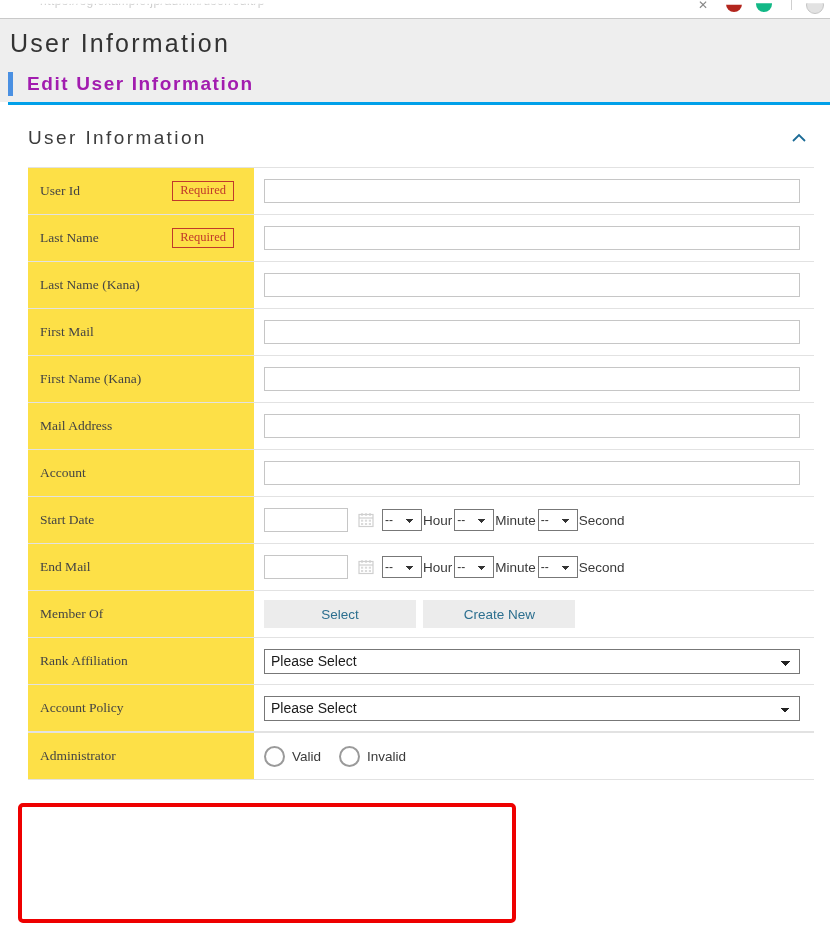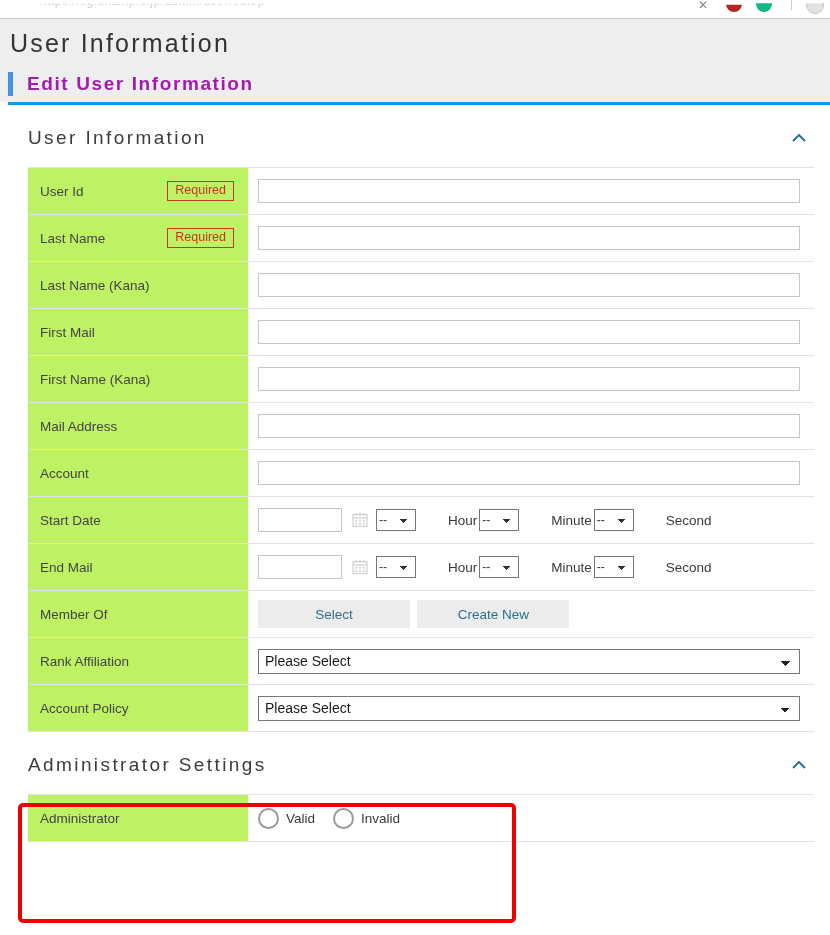--- a/index.html
+++ b/index.html
@@ -165,25 +165,26 @@
   .ftable {
     border-collapse: collapse;
     width: 786px;
     margin: 0 0 0 28px;
     table-layout: fixed;
   }
   .ftable tr { border-bottom: 1px solid #e2e2e2; }
   .ftable tr:first-child { border-top: 1px solid #e2e2e2; }
   .ftable td.lbl {
     width: 204px;
-    background: #bef264;
-    padding: 0 4px 0 12px;
+    background: #fde047;
+    padding: 0 10px 0 12px;
     height: 46px;
     vertical-align: middle;
     position: relative;
+    font-family: Liberation Serif, serif;
   }
   .lbl-wrap {
     display: flex;
     align-items: center;
     justify-content: space-between;
     padding-right: 10px;
   }
   .lbl-text {
     font-size: 13.5px;
     color: #444444;
@@ -247,21 +248,20 @@
     background-position:
       calc(100% - 11px) 9px,
       calc(100% - 7px) 9px;
     background-size: 4px 4px, 4px 4px;
     background-repeat: no-repeat;
   }
   .unit {
     font-size: 13.5px;
     color: #3a3a3a;
     margin: 0 2px 0 1px;
-    padding-left: 31px;
   }
 
   .btn-sub {
     background: #ececec;
     border: none;
     color: #2c6f8f;
     font-family: "Liberation Sans", sans-serif;
     font-size: 13.5px;
     height: 28px;
     width: 152px;
@@ -543,26 +543,20 @@
           <select class="wsel">
             <option>Please Select</option>
           </select>
         </td>
       </tr>
     </tbody>
   </table>
 </div>
 
 <div class="panel">
-  <div class="panel-head">
-    <span class="panel-title">Administrator Settings</span>
-    <svg class="chev" viewBox="0 0 18 18">
-      <path d="M3 12 L9 6 L15 12" fill="none" stroke="#1b6b96" stroke-width="1.8"></path>
-    </svg>
-  </div>
 
   <table class="ftable">
     <tbody>
       <tr>
         <td class="lbl">
           <div class="lbl-wrap">
             <span class="lbl-text">Administrator</span>
           </div>
         </td>
         <td class="val">

